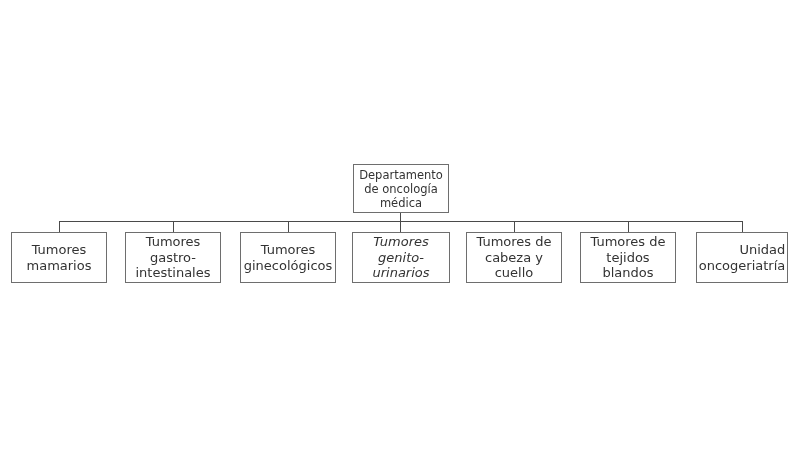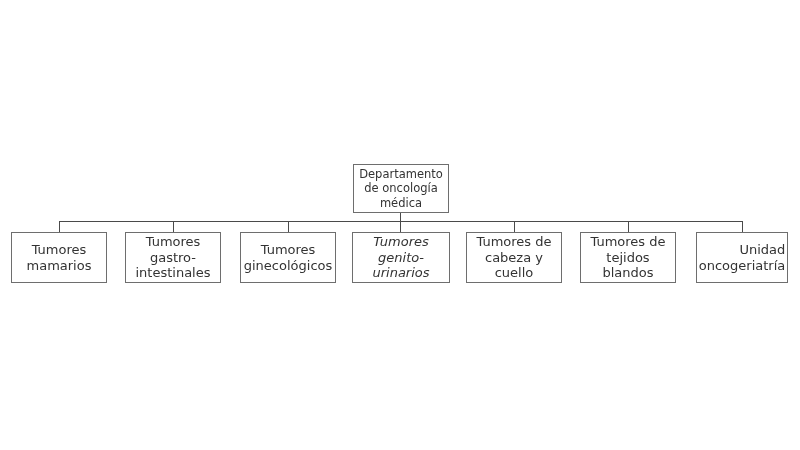--- a/index.html
+++ b/index.html
@@ -41,20 +41,21 @@
     display: block;
     white-space: pre-line;
   }
 
   #root-node {
     left: 353px;
     top: 164px;
     width: 96px;
     height: 49px;
     font-size: 11.5px;
+    align-items: flex-end;
   }
 
   .leaf-node {
     top: 232px;
     height: 51px;
   }
 
   .connector {
     position: absolute;
     background: #4a4a4a;

